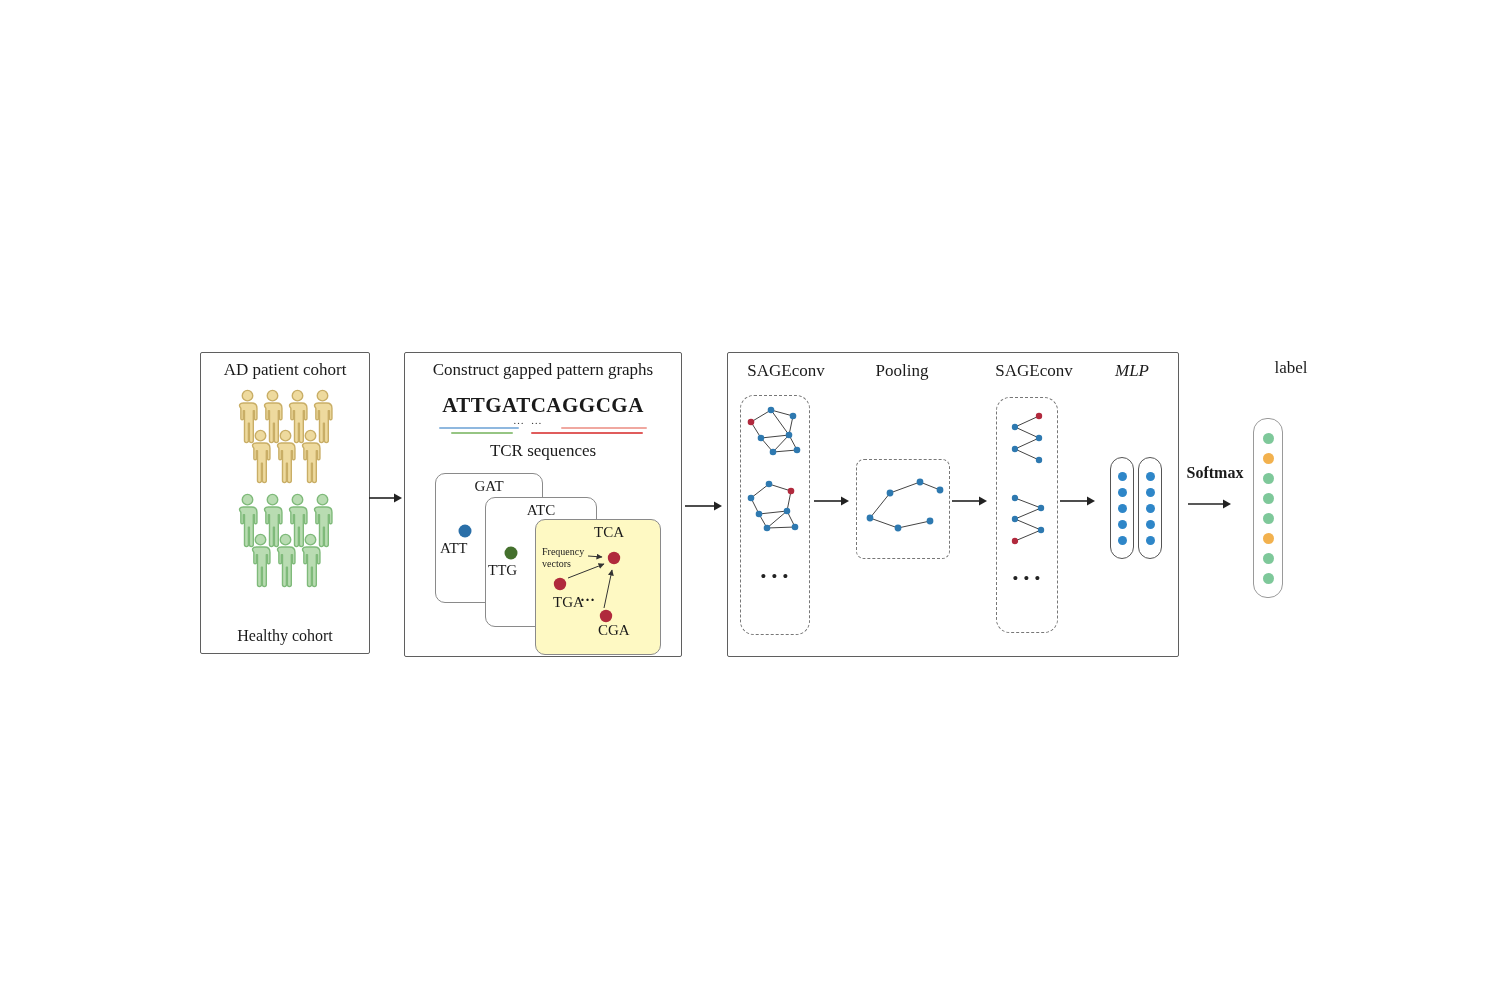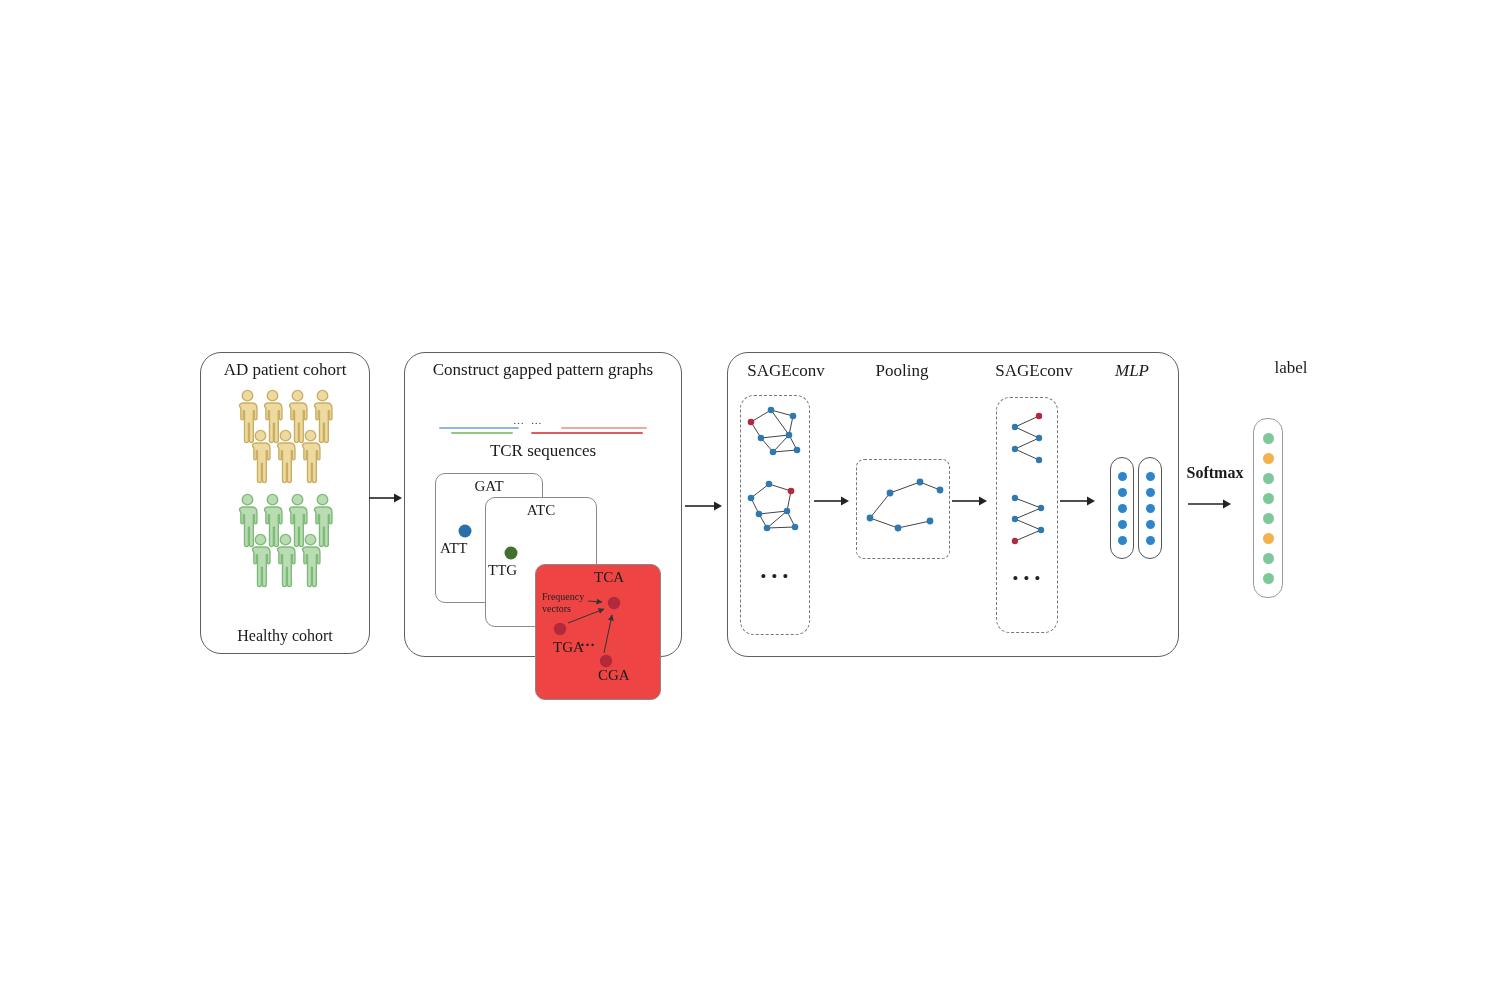--- a/index.html
+++ b/index.html
@@ -1,18 +1,18 @@
 <!DOCTYPE html>
 <html><head>
 <meta charset="utf-8">
 <style>
   html,body{margin:0;padding:0;background:#fff;}
   .canvas{position:relative;width:1500px;height:1000px;background:#ffffff;overflow:hidden;
           font-family:"Liberation Serif", serif;color:#1a1a1a;}
-  .panel{position:absolute;background:#fff;border:1.5px solid #5f5f5f;border-radius:21px;}
+  .panel{position:absolute;background:#fff;border:1.5px solid #5f5f5f;border-radius:2px;}
   .box-title{position:absolute;top:7px;left:0;right:0;text-align:center;font-size:17px;}
   .box-bottom-label{position:absolute;bottom:8px;left:0;right:0;text-align:center;font-size:16px;}
 
   
   .persons{position:absolute;left:0;right:0;}
   .person-row{display:flex;justify-content:center;}
   .person-row + .person-row{margin-top:-16px;}
   .person-row svg{margin:0 -3px;display:block;}
 
   
@@ -128,20 +128,21 @@
     <div class="box-bottom-label">Healthy cohort</div>
   </div>
 
   <svg class="flow-arrow" style="left:369px;top:490px;" width="34" height="16" viewBox="0 0 34 16">
     <line x1="0" y1="8" x2="25" y2="8" stroke="#222" stroke-width="1.6"></line>
       <polygon points="25,3.5 33,8 25,12.5" fill="#222"></polygon>
   </svg>
 
   <div class="panel" style="left:404px;top:352px;width:276px;height:303px;">
     <div class="box-title">Construct gapped pattern graphs</div>
+    <div class="sequence">ATTGATCAGGCGA</div>
 
     <div class="underlines">
       <span class="gap-ellipsis">… …</span>
       <div class="ubar" style="top: 0px; left: 0px; width: 80px; background: rgb(143, 184, 223);"></div>
       <div class="ubar" style="top: 0px; left: 122px; width: 86px; background: rgb(240, 168, 160);"></div>
       <div class="ubar" style="top: 5px; left: 12px; width: 62px; background: rgb(150, 197, 131);"></div>
       <div class="ubar" style="top: 5px; left: 92px; width: 112px; background: rgb(224, 92, 92);"></div>
     </div>
 
     <div class="subtitle">TCR sequences</div>
@@ -155,21 +156,21 @@
     </div>
 
     <div class="card" style="left:80px;top:144px;width:110px;height:128px;z-index:2;">
       <div class="card-title">ATC</div>
       <svg class="node-svg" style="left:18px;top:48px;" width="14" height="14">
         <circle cx="7" cy="7" r="6.5" fill="#44702d"></circle>
       </svg>
       <span class="node-label" style="left:2px;top:64px;">TTG</span>
     </div>
 
-    <div class="card" style="left:130px;top:166px;width:124px;height:134px;z-index:3;background:#ef4444;margin-top:45px;">
+    <div class="card" style="left:130px;top:166px;width:124px;height:134px;z-index:3;background:#fef9c3;">
       <span class="node-label" style="left:58px;top:4px;">TCA</span>
       <span class="freq-note" style="left:6px;top:26px;">Frequency
 vectors</span>
 
       <svg class="card-overlay" width="124" height="134" viewBox="0 0 124 134">
         <defs>
           <marker id="ah1" markerWidth="7" markerHeight="7" refX="5.5" refY="3" orient="auto">
             <polygon points="0,0 6,3 0,6" fill="#333"></polygon>
           </marker>
         </defs>

